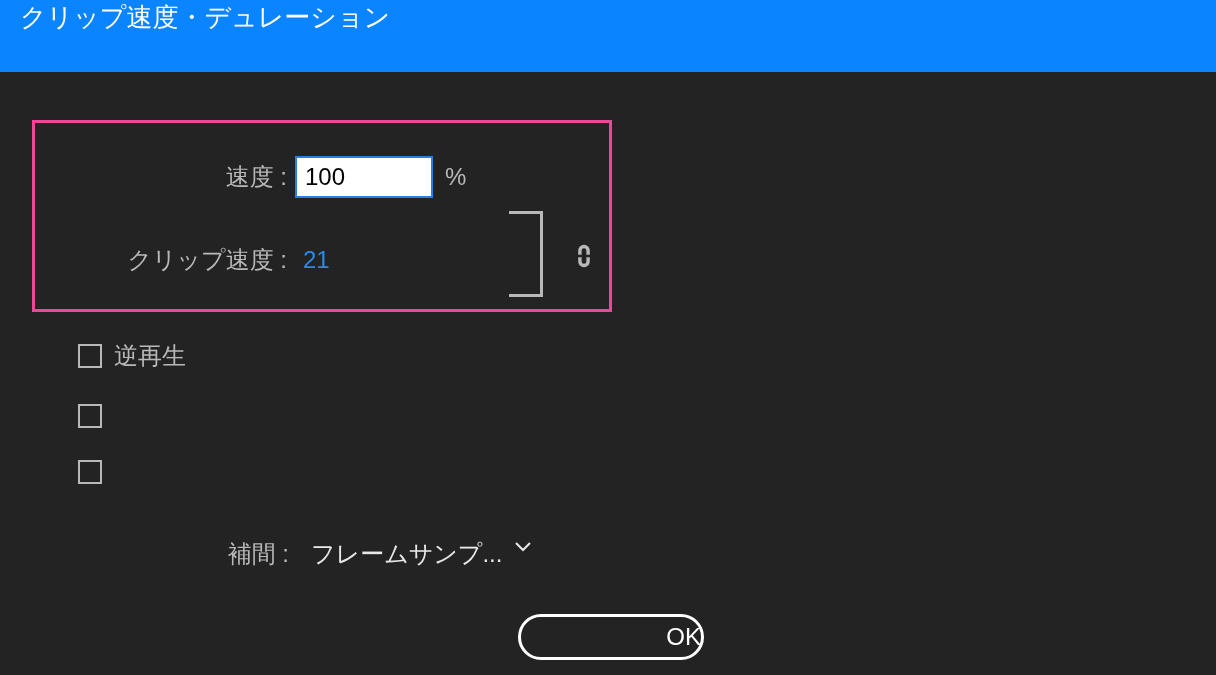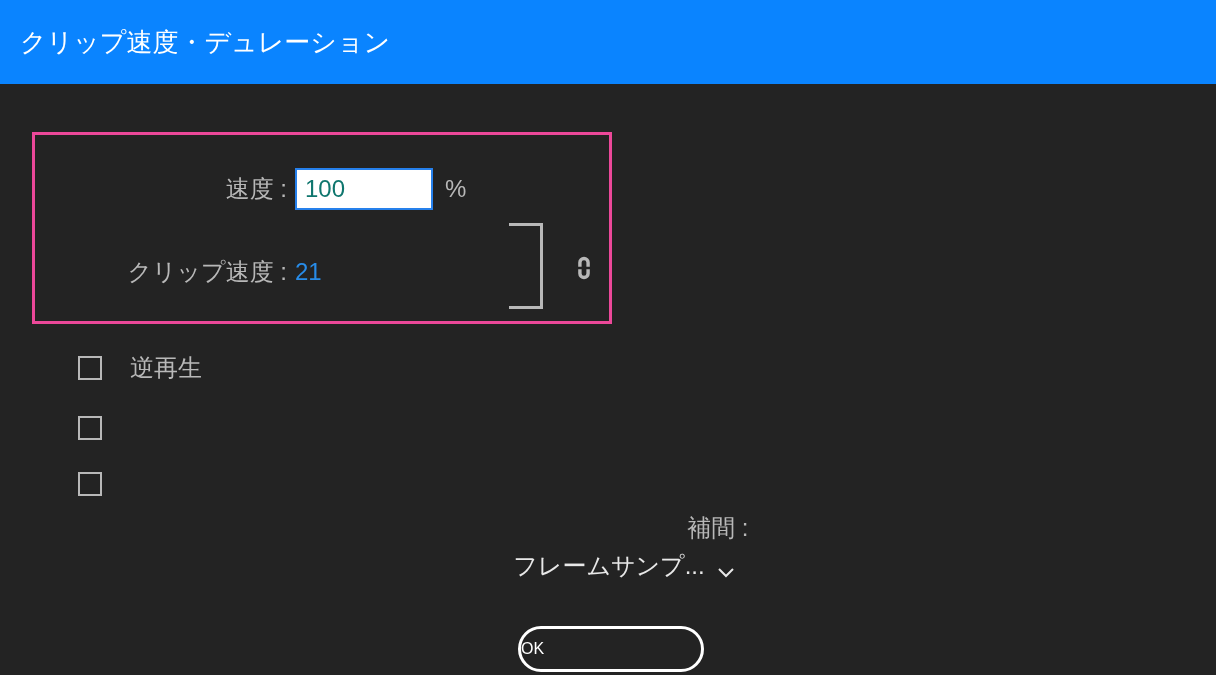--- a/index.html
+++ b/index.html
@@ -9,23 +9,22 @@
     }
     body {
       width: 1216px;
       height: 675px;
       background: #232323;
       font-family: "Hiragino Kaku Gothic Pro", "Meiryo", sans-serif;
       overflow: hidden;
     }
     .titlebar {
       background: #0a84ff;
-      height: 84px;
-      display: flex;
-      align-items: center;
+      height: 72px;
+      display: flex;
       padding-left: 20px;
       color: #ffffff;
       font-size: 26px;
       font-weight: 400;
     }
     .content {
       padding: 48px 0 0 32px;
     }
     .link-group {
       border: 3px solid #ec4899;
@@ -52,35 +51,35 @@
       font-size: 24px;
       text-align: right;
       width: 260px;
       padding-right: 8px;
     }
     .speed-input {
       width: 138px;
       height: 42px;
       background: #ffffff;
       border: 2px solid #2680eb;
-      color: #0f766e;
+      color: #000000;
       font-size: 24px;
       padding: 0 8px;
       outline: none;
       text-align: left;
     }
     .percent {
       color: #b8b8b8;
       font-size: 24px;
       margin-left: 12px;
     }
     .duration-value {
       color: #288ce8;
       font-size: 24px;
-      margin-left: 0;
+      margin-left: 8px;
     }
     .link-bracket {
       position: absolute;
       right: 66px;
       top: 88px;
       width: 34px;
       height: 86px;
       border-right: 3px solid #b8b8b8;
       border-top: 3px solid #b8b8b8;
       border-bottom: 3px solid #b8b8b8;
@@ -98,50 +97,49 @@
     .checkbox-group {
       margin-top: 28px;
       padding-left: 46px;
       display: flex;
       flex-direction: column;
       gap: 32px;
     }
     .checkbox-row {
       display: flex;
       align-items: center;
-      gap: 28px;
+      gap: 12px;
     }
     .checkbox {
       width: 24px;
       height: 24px;
       border: 2px solid #b8b8b8;
       background: transparent;
       cursor: pointer;
     }
     .checkbox-label {
       color: #b8b8b8;
       font-size: 24px;
     }
     .interpolation-row {
       display: flex;
       align-items: center;
-      margin-top: 16px;
+      margin-top: 48px;
       padding-left: 0;
-      flex-direction: column;
     }
     .interpolation-label {
       color: #b8b8b8;
       font-size: 24px;
       width: 265px;
       text-align: right;
       padding-right: 8px;
     }
     .dropdown {
       display: flex;
-      align-items: flex-end;
+      align-items: flex-start;
       gap: 12px;
       padding: 6px 14px;
       cursor: pointer;
     }
     .dropdown-value {
       color: #e8e8e8;
       font-size: 24px;
     }
     .chevron {
       color: #e8e8e8;
@@ -154,25 +152,25 @@
       display: flex;
       gap: 32px;
       margin-top: 38px;
       margin-left: 486px;
     }
     .btn {
       width: 186px;
       height: 46px;
       border-radius: 23px;
       background: transparent;
-      font-size: 16px;
+      font-size: 24px;
       cursor: pointer;
       display: flex;
       align-items: center;
-      justify-content: flex-start;
+      justify-content: flex-end;
     }
     .btn-primary {
       border: 3px solid #ffffff;
       color: #ffffff;
     }
     .btn-secondary {
       border: 2px solid #7a7a7a;
       color: #d0d0d0;
     }
   </style>

